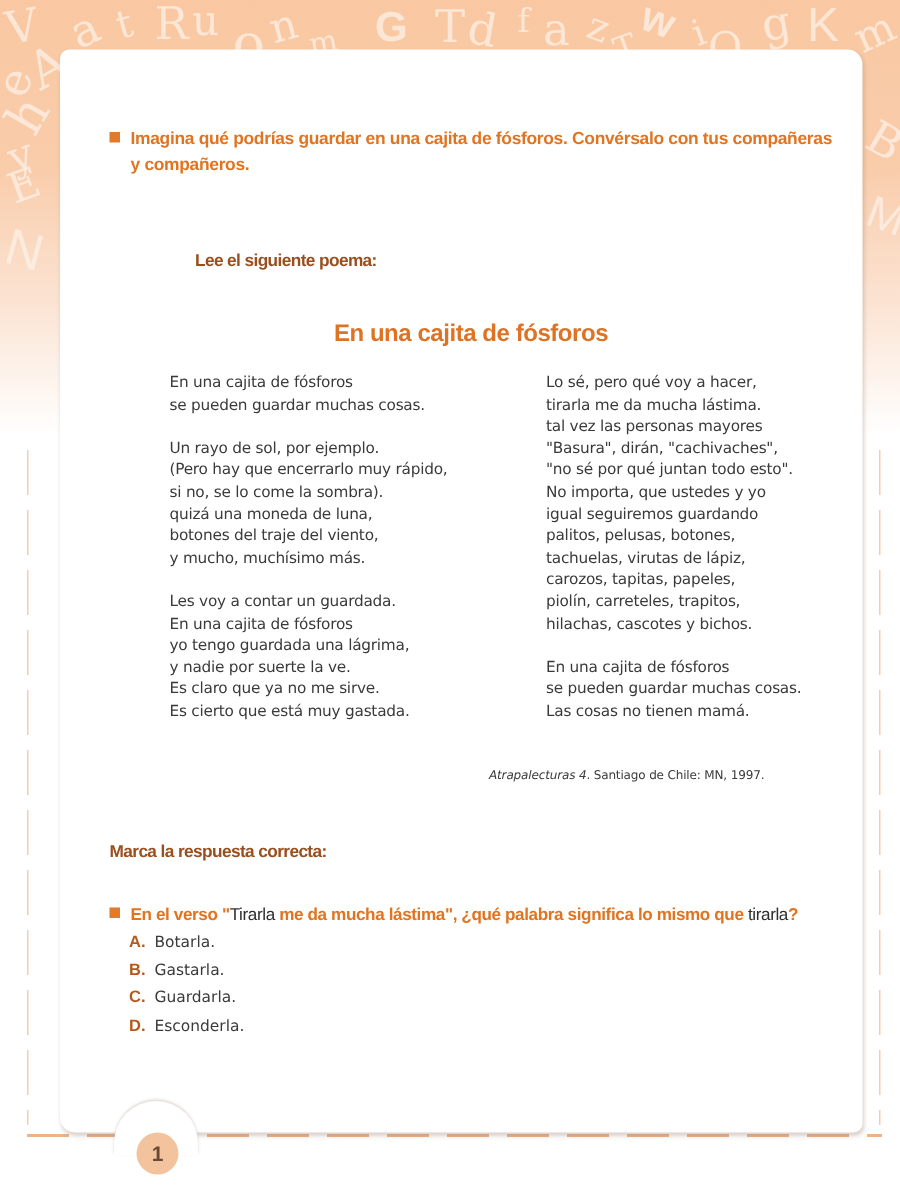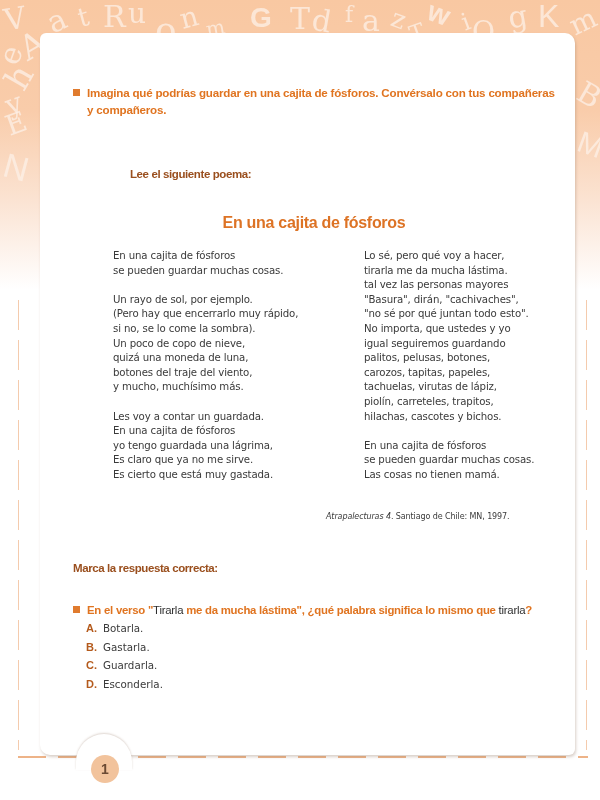--- a/index.html
+++ b/index.html
@@ -259,46 +259,46 @@
 
   <div class="poem-col" style="left:113px;top:249px;">
     <div class="stanza">
       <div>En una cajita de fósforos</div>
       <div>se pueden guardar muchas cosas.</div>
     </div>
     <div class="stanza">
       <div>Un rayo de sol, por ejemplo.</div>
       <div>(Pero hay que encerrarlo muy rápido,</div>
       <div>si no, se lo come la sombra).</div>
-      <div>Un poco de copo de nieve,</div>
       <div>quizá una moneda de luna,</div>
       <div>botones del traje del viento,</div>
       <div>y mucho, muchísimo más.</div>
     </div>
     <div class="stanza">
       <div>Les voy a contar un guardada.</div>
       <div>En una cajita de fósforos</div>
       <div>yo tengo guardada una lágrima,</div>
+      <div>y nadie por suerte la ve.</div>
       <div>Es claro que ya no me sirve.</div>
       <div>Es cierto que está muy gastada.</div>
     </div>
   </div>
 
   <div class="poem-col" style="left:320px;top:249px;margin-left:44px;">
     <div class="stanza">
       <div>Lo sé, pero qué voy a hacer,</div>
       <div>tirarla me da mucha lástima.</div>
       <div>tal vez las personas mayores</div>
       <div>"Basura", dirán, "cachivaches",</div>
       <div>"no sé por qué juntan todo esto".</div>
       <div>No importa, que ustedes y yo</div>
       <div>igual seguiremos guardando</div>
       <div>palitos, pelusas, botones,</div>
+      <div>tachuelas, virutas de lápiz,</div>
       <div>carozos, tapitas, papeles,</div>
-      <div>tachuelas, virutas de lápiz,</div>
       <div>piolín, carreteles, trapitos,</div>
       <div>hilachas, cascotes y bichos.</div>
     </div>
     <div class="stanza">
       <div>En una cajita de fósforos</div>
       <div>se pueden guardar muchas cosas.</div>
       <div>Las cosas no tienen mamá.</div>
     </div>
   </div>
 

